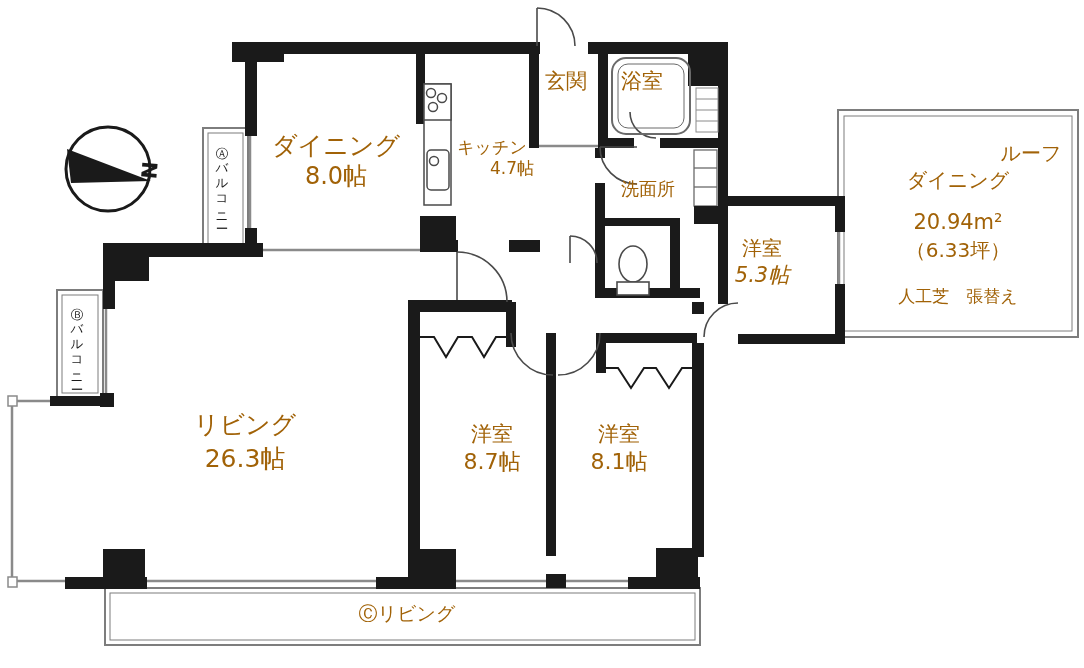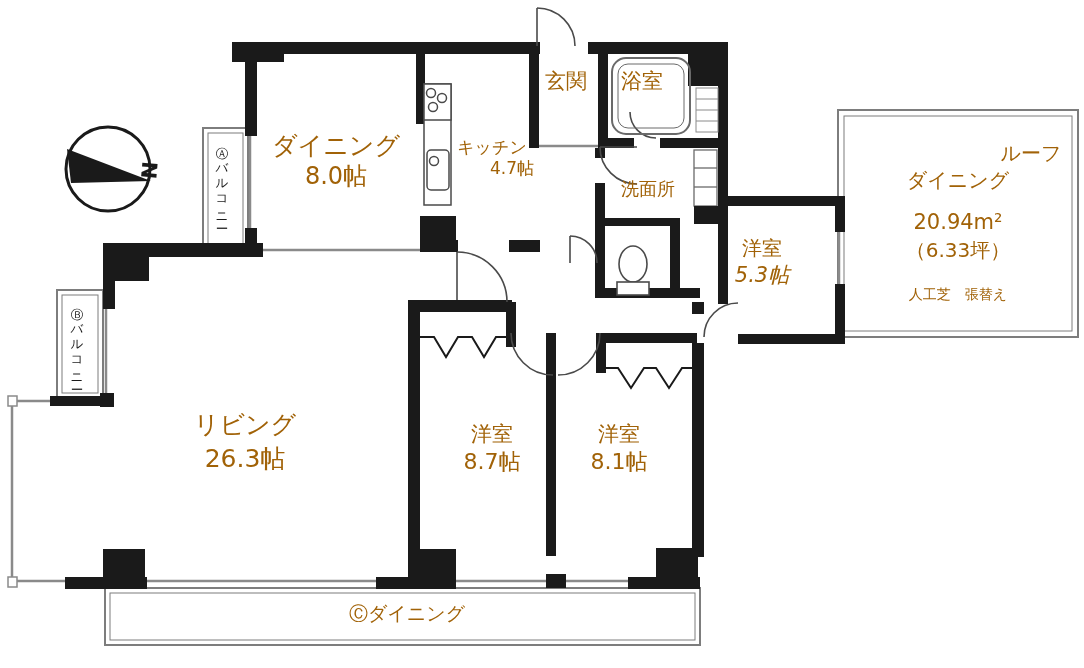--- a/index.html
+++ b/index.html
@@ -176,21 +176,21 @@
     <g>
       <circle cx="108" cy="169" r="42" fill="#fff" stroke="#1a1a1a" stroke-width="3"></circle>
       <polygon points="67,149 71,183 151,181" fill="#1a1a1a"></polygon>
     </g>
   </svg>
 
   <div class="north" style="left:140px; top:158px; font-size:21px;">N</div>
 
   <div class="vlbl" style="left:213px; top:137px; font-size:12.5px;">Ⓐバルコニー</div>
   <div class="vlbl" style="left:68px; top:298px; font-size:12.5px;">Ⓑバルコニー</div>
-  <div class="lbl" style="left:407px; top:603px; font-size:19px;">Ⓒダイニング</div>
+  <div class="lbl" style="left:407px; top:603px; font-size:19px;">Ⓒリビング</div>
 
   <div class="lbl" style="left:336px; top:132px; font-size:25px;">ダイニング</div>
   <div class="lbl" style="left:336px; top:163px; font-size:24px;text-align:center;">8.0帖</div>
 
   <div class="lbl" style="left:492px; top:138px; font-size:17px;">キッチン</div>
   <div class="lbl" style="left:512px; top:159px; font-size:17px;">4.7帖</div>
 
   <div class="lbl" style="left:566px; top:70px; font-size:21px;">玄関</div>
   <div class="lbl" style="left:642px; top:70px; font-size:21px;text-align:right;">浴室</div>
   <div class="lbl" style="left:648px; top:179px; font-size:18px;">洗面所</div>
@@ -204,15 +204,15 @@
   <div class="lbl" style="left:492px; top:423px; font-size:21px;">洋室</div>
   <div class="lbl" style="left:492px; top:450px; font-size:22px;text-align:right;">8.7帖</div>
 
   <div class="lbl" style="left:619px; top:423px; font-size:21px;">洋室</div>
   <div class="lbl" style="left:619px; top:450px; font-size:22px;">8.1帖</div>
 
   <div class="lbl" style="left:1011px; top:142px; font-size:20px;margin-left:20px;">ルーフ</div>
   <div class="lbl" style="left:958px; top:169px; font-size:20px;">ダイニング</div>
   <div class="lbl" style="left:958px; top:211px; font-size:21px;">20.94m²</div>
   <div class="lbl" style="left:958px; top:239px; font-size:20px;">（6.33坪）</div>
-  <div class="lbl" style="left:958px; top:287px; font-size:14px;">人工芝　張替え</div>
+  <div class="lbl" style="left:958px; top:287px; font-size:17px;">人工芝　張替え</div>
 
 </div>
 
 </body></html>

